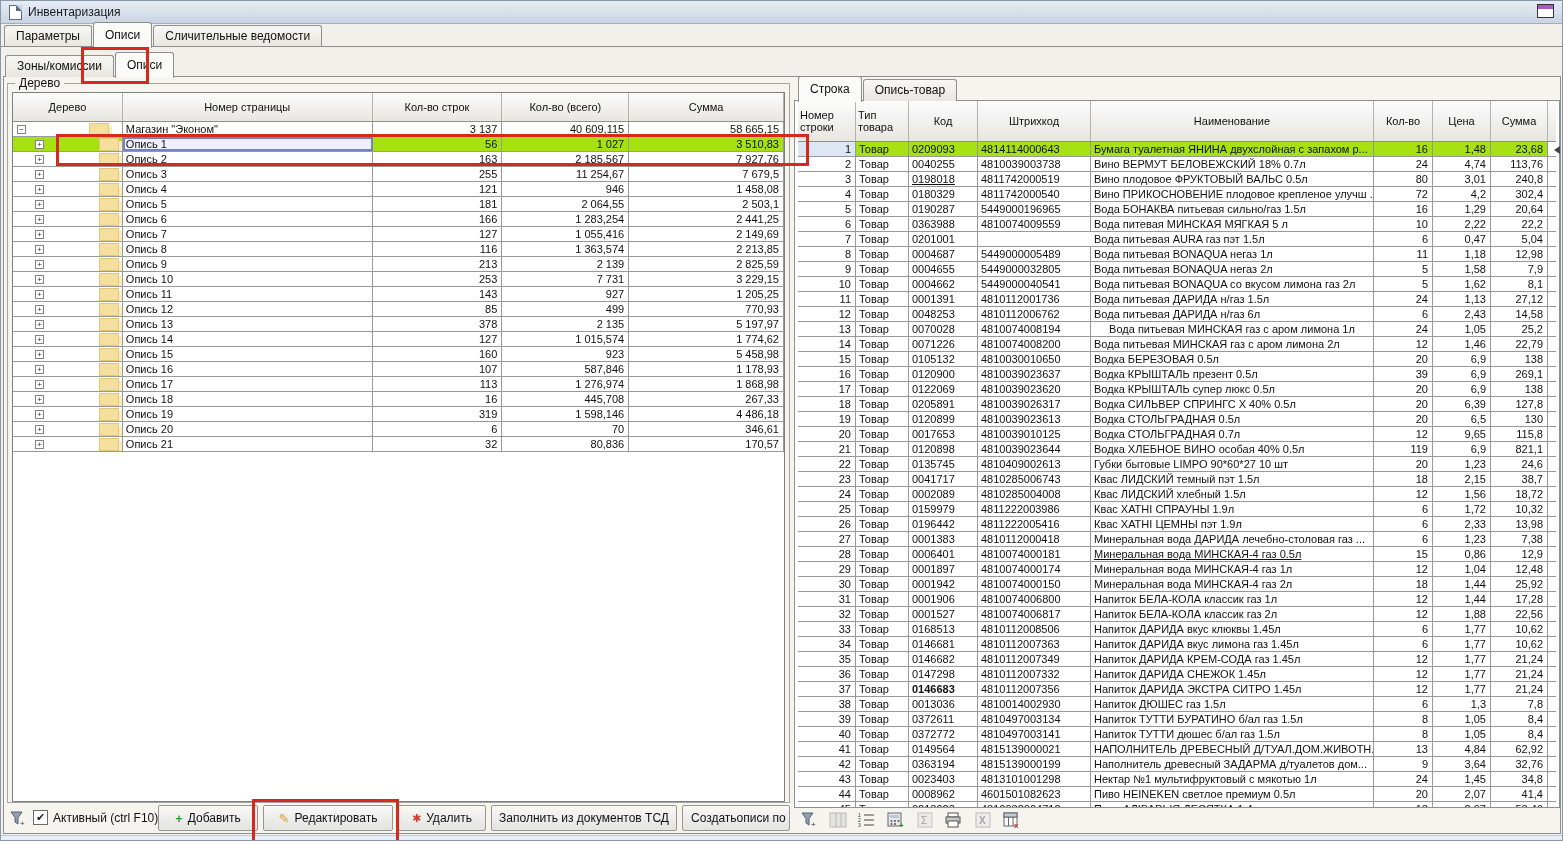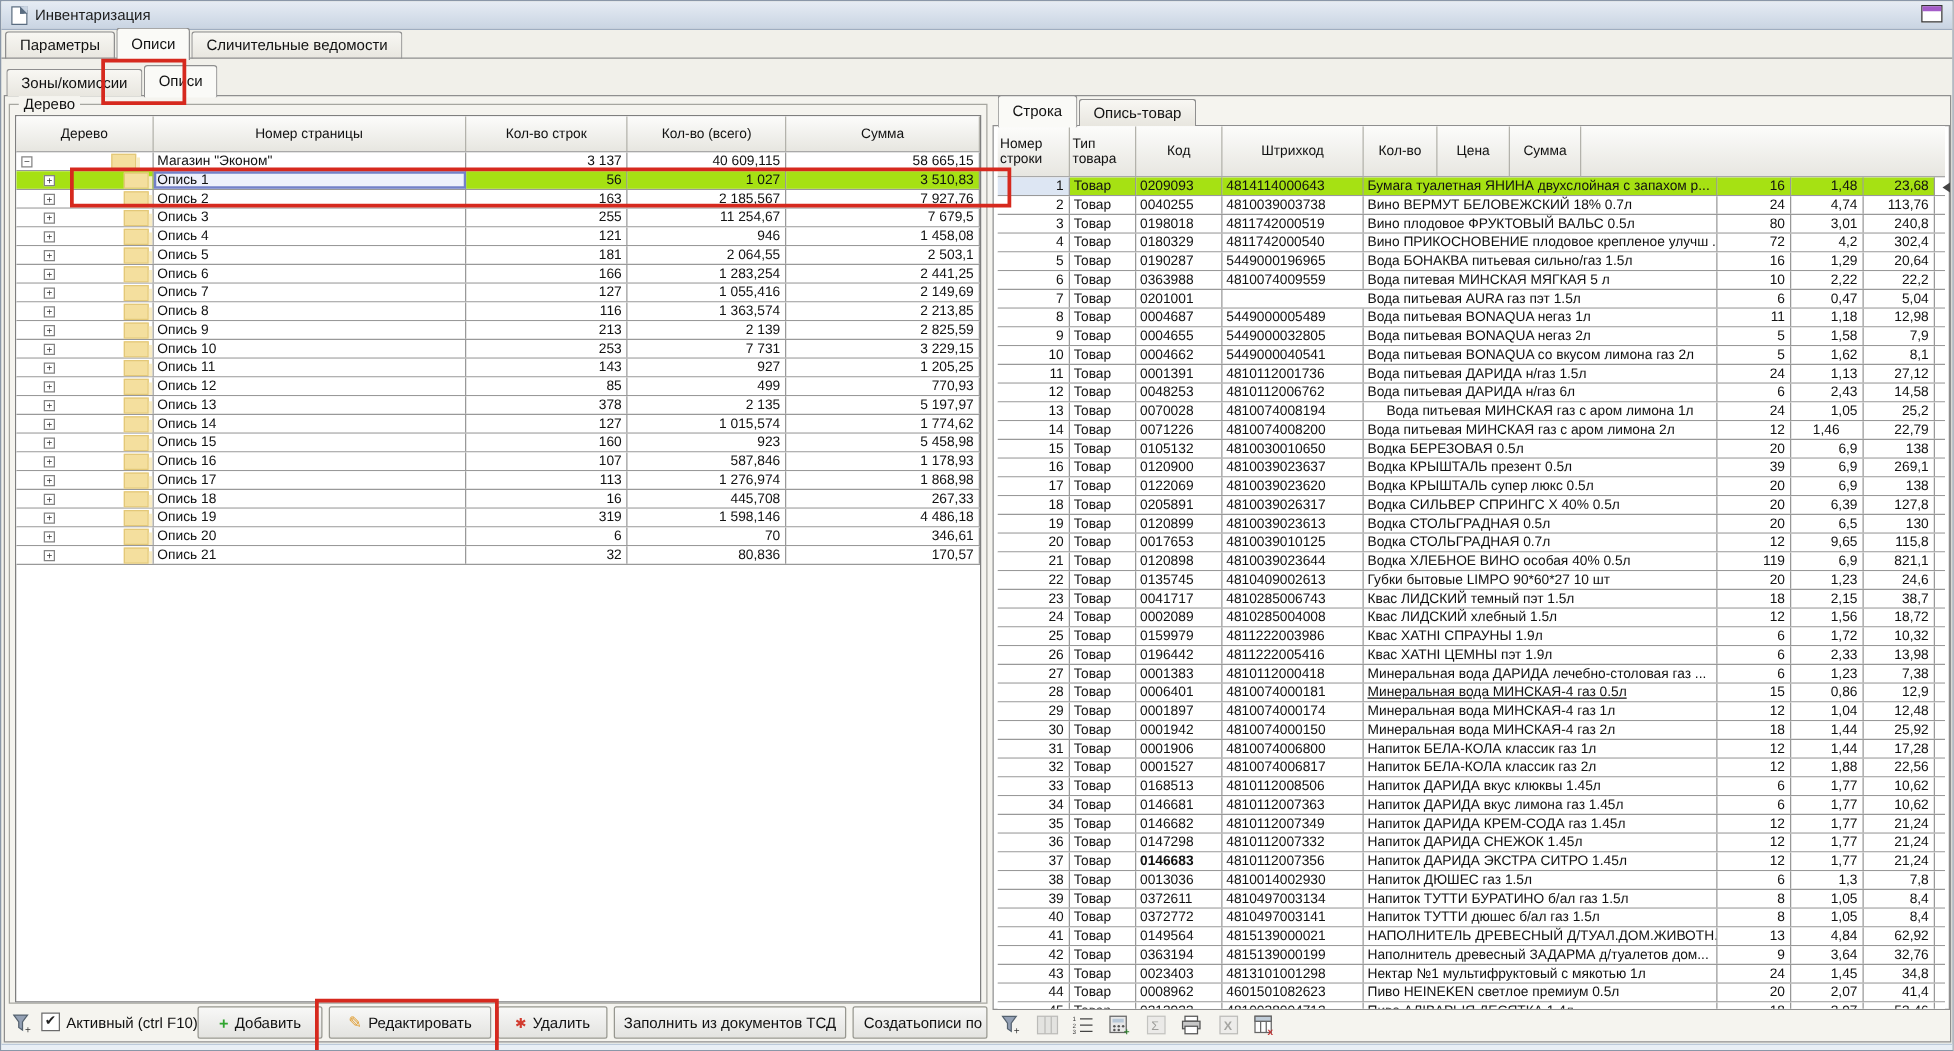--- a/index.html
+++ b/index.html
@@ -338,20 +338,21 @@
       <div class="tab active"><span>Строка</span></div>
       <div class="tab"><span>Опись-товар</span></div>
     </div>
   <div id="right-page">
     <div id="items-table" class="gridtable">
       <div class="ghead" id="items-head">
           <div class="hc lft" style="width: 58px;">Номер строки</div>
           <div class="hc lft" style="width: 53px;">Тип товара</div>
           <div class="hc" style="width: 69px;">Код</div>
           <div class="hc" style="width: 113px;">Штрихкод</div>
+          <div class="hc" style="width: 283px;">Наименование</div>
           <div class="hc" style="width: 59px;">Кол-во</div>
           <div class="hc" style="width: 58px;">Цена</div>
           <div class="hc" style="width: 57px;">Сумма</div>
         </div>
       <div id="items-body">
           <div class="rrow sel">
             <div class="c num first" style="width: 58px;">1</div>
             <div class="c " style="width: 53px;">Товар</div>
             <div class="c " style="width: 69px;">0209093</div>
             <div class="c " style="width: 113px;">4814114000643</div>
@@ -366,21 +367,21 @@
             <div class="c " style="width: 69px;">0040255</div>
             <div class="c " style="width: 113px;">4810039003738</div>
             <div class="c " style="width: 283px;">Вино ВЕРМУТ БЕЛОВЕЖСКИЙ 18% 0.7л</div>
             <div class="c num" style="width: 59px;">24</div>
             <div class="c num" style="width: 58px;">4,74</div>
             <div class="c num" style="width: 57px;">113,76</div>
           </div>
           <div class="rrow">
             <div class="c num first" style="width: 58px;">3</div>
             <div class="c " style="width: 53px;">Товар</div>
-            <div class="c " style="width: 69px;">0198018</div>
+            <div class="c " style="width: 69px; text-decoration: underline;">0198018</div>
             <div class="c " style="width: 113px;">4811742000519</div>
             <div class="c " style="width: 283px;">Вино плодовое ФРУКТОВЫЙ ВАЛЬС 0.5л</div>
             <div class="c num" style="width: 59px;">80</div>
             <div class="c num" style="width: 58px;">3,01</div>
             <div class="c num" style="width: 57px;">240,8</div>
           </div>
           <div class="rrow">
             <div class="c num first" style="width: 58px;">4</div>
             <div class="c " style="width: 53px;">Товар</div>
             <div class="c " style="width: 69px;">0180329</div>
@@ -480,21 +481,21 @@
             <div class="c num" style="width: 58px;">1,05</div>
             <div class="c num" style="width: 57px;">25,2</div>
           </div>
           <div class="rrow">
             <div class="c num first" style="width: 58px;">14</div>
             <div class="c " style="width: 53px;">Товар</div>
             <div class="c " style="width: 69px;">0071226</div>
             <div class="c " style="width: 113px;">4810074008200</div>
             <div class="c " style="width: 283px;">Вода питьевая МИНСКАЯ газ с аром лимона 2л</div>
             <div class="c num" style="width: 59px;">12</div>
-            <div class="c num" style="width: 58px; text-align: center;">1,46</div>
+            <div class="c num" style="width: 58px;">1,46</div>
             <div class="c num" style="width: 57px;">22,79</div>
           </div>
           <div class="rrow">
             <div class="c num first" style="width: 58px;">15</div>
             <div class="c " style="width: 53px;">Товар</div>
             <div class="c " style="width: 69px;">0105132</div>
             <div class="c " style="width: 113px;">4810030010650</div>
             <div class="c " style="width: 283px;">Водка БЕРЕЗОВАЯ 0.5л</div>
             <div class="c num" style="width: 59px;">20</div>
             <div class="c num" style="width: 58px;">6,9</div>

